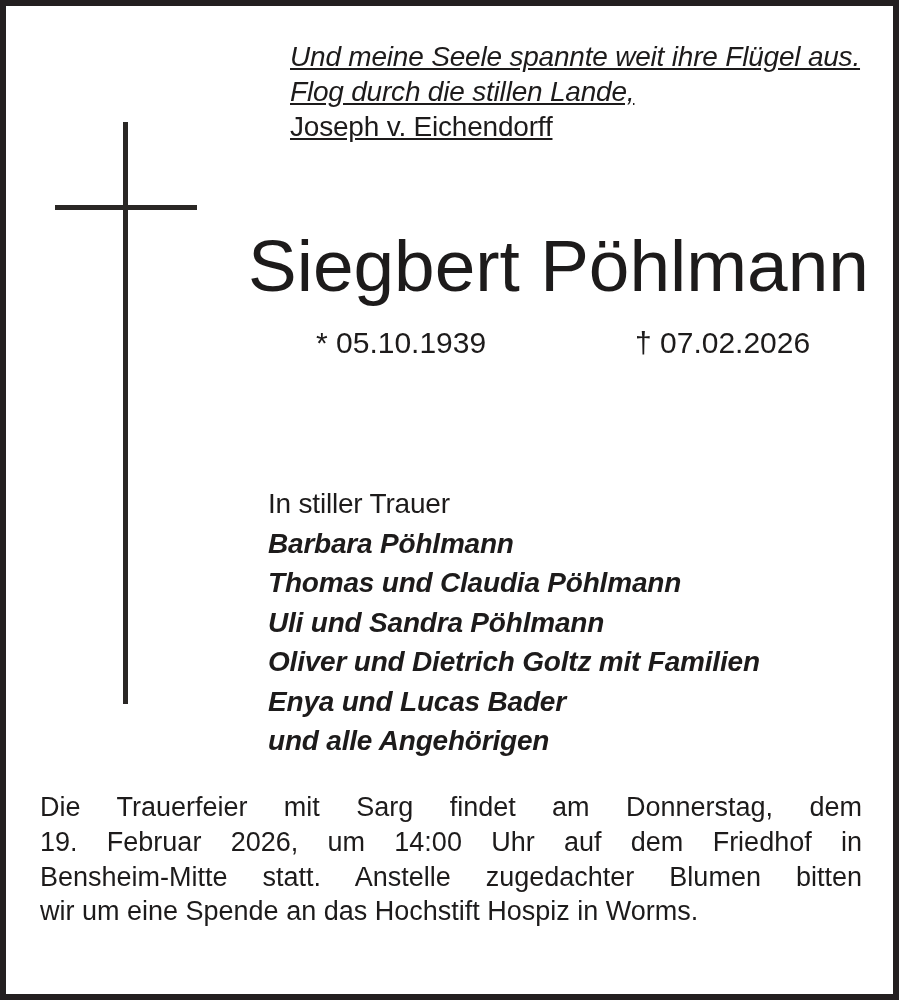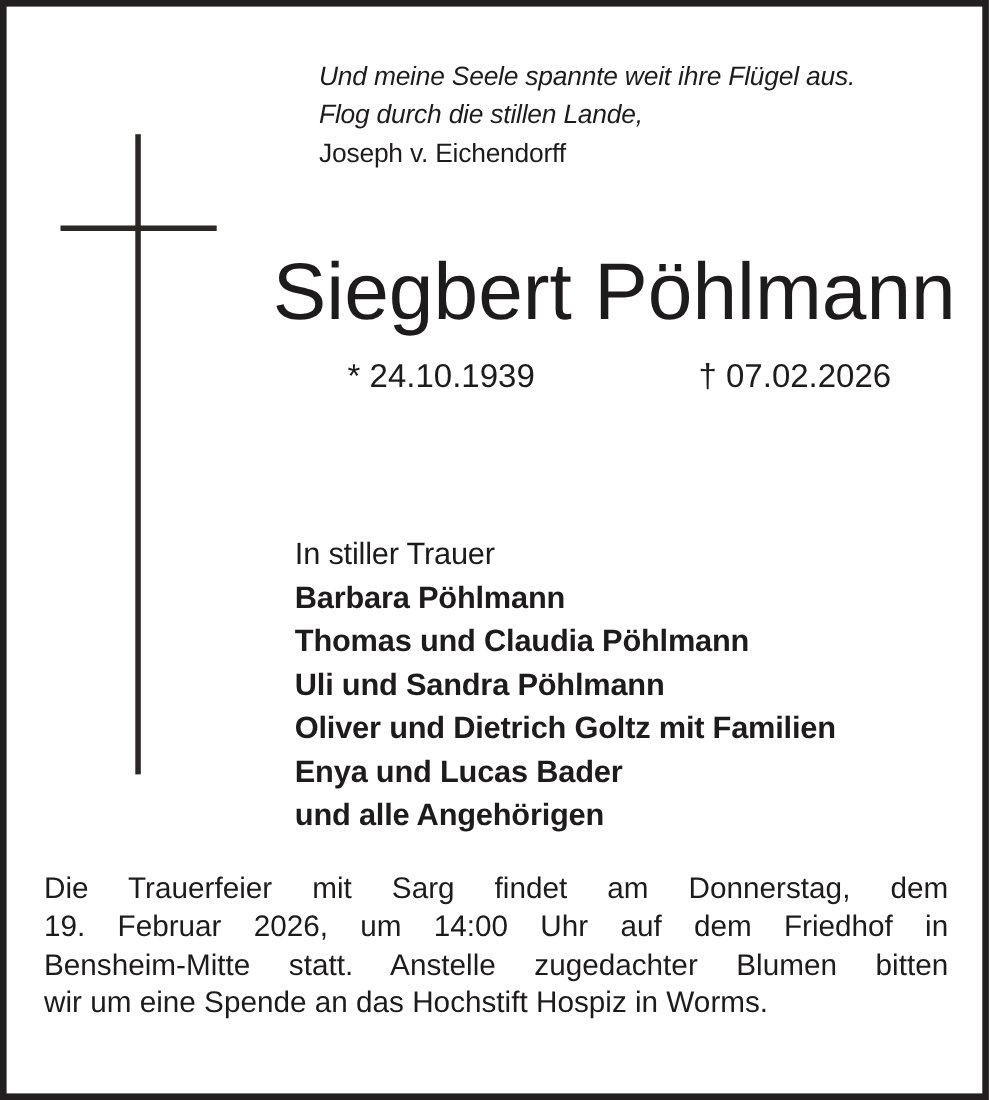--- a/index.html
+++ b/index.html
@@ -33,26 +33,27 @@
     left: 49px;
     top: 199px;
     width: 142px;
     height: 5px;
     background: #2a2725;
   }
 
   .poem {
     position: absolute;
     left: 284px;
-    top: 46px;
+    top: 33px;
     width: 574px;
-    font-size: 24px;
+    font-size: 28px;
     line-height: 35px;
     font-style: italic;
     letter-spacing: -0.2px;
+    text-decoration: underline;
   }
   .poem-attribution {
     font-style: normal;
     margin-top: 0;
   }
 
   .deceased-name {
     position: absolute;
     left: 242px;
     top: 222px;
@@ -92,20 +93,21 @@
     font-size: 28px;
     line-height: 39.5px;
     letter-spacing: -0.2px;
   }
   .mourners .intro {
     font-weight: 400;
     margin-top: 44px;
   }
   .mourners .mourner-name {
     font-weight: 700;
+    font-style: italic;
   }
 
   .funeral {
     position: absolute;
     left: 34px;
     top: 784px;
     width: 822px;
     font-size: 27px;
     line-height: 34.8px;
   }
@@ -129,21 +131,21 @@
 
   <div class="poem">
     <div>Und meine Seele spannte weit ihre Flügel aus.</div>
     <div>Flog durch die stillen Lande,</div>
     <div class="poem-attribution">Joseph v. Eichendorff</div>
   </div>
 
   <div class="deceased-name">Siegbert Pöhlmann</div>
 
   <div class="dates">
-    <span class="birth-date">* 24.10.1939</span>
+    <span class="birth-date">* 05.10.1939</span>
     <span class="death-date">† 07.02.2026</span>
   </div>
 
   <div class="mourners">
     <div class="intro">In stiller Trauer</div>
     <div class="mourner-name">Barbara Pöhlmann</div>
     <div class="mourner-name">Thomas und Claudia Pöhlmann</div>
     <div class="mourner-name">Uli und Sandra Pöhlmann</div>
     <div class="mourner-name">Oliver und Dietrich Goltz mit Familien</div>
     <div class="mourner-name">Enya und Lucas Bader</div>

